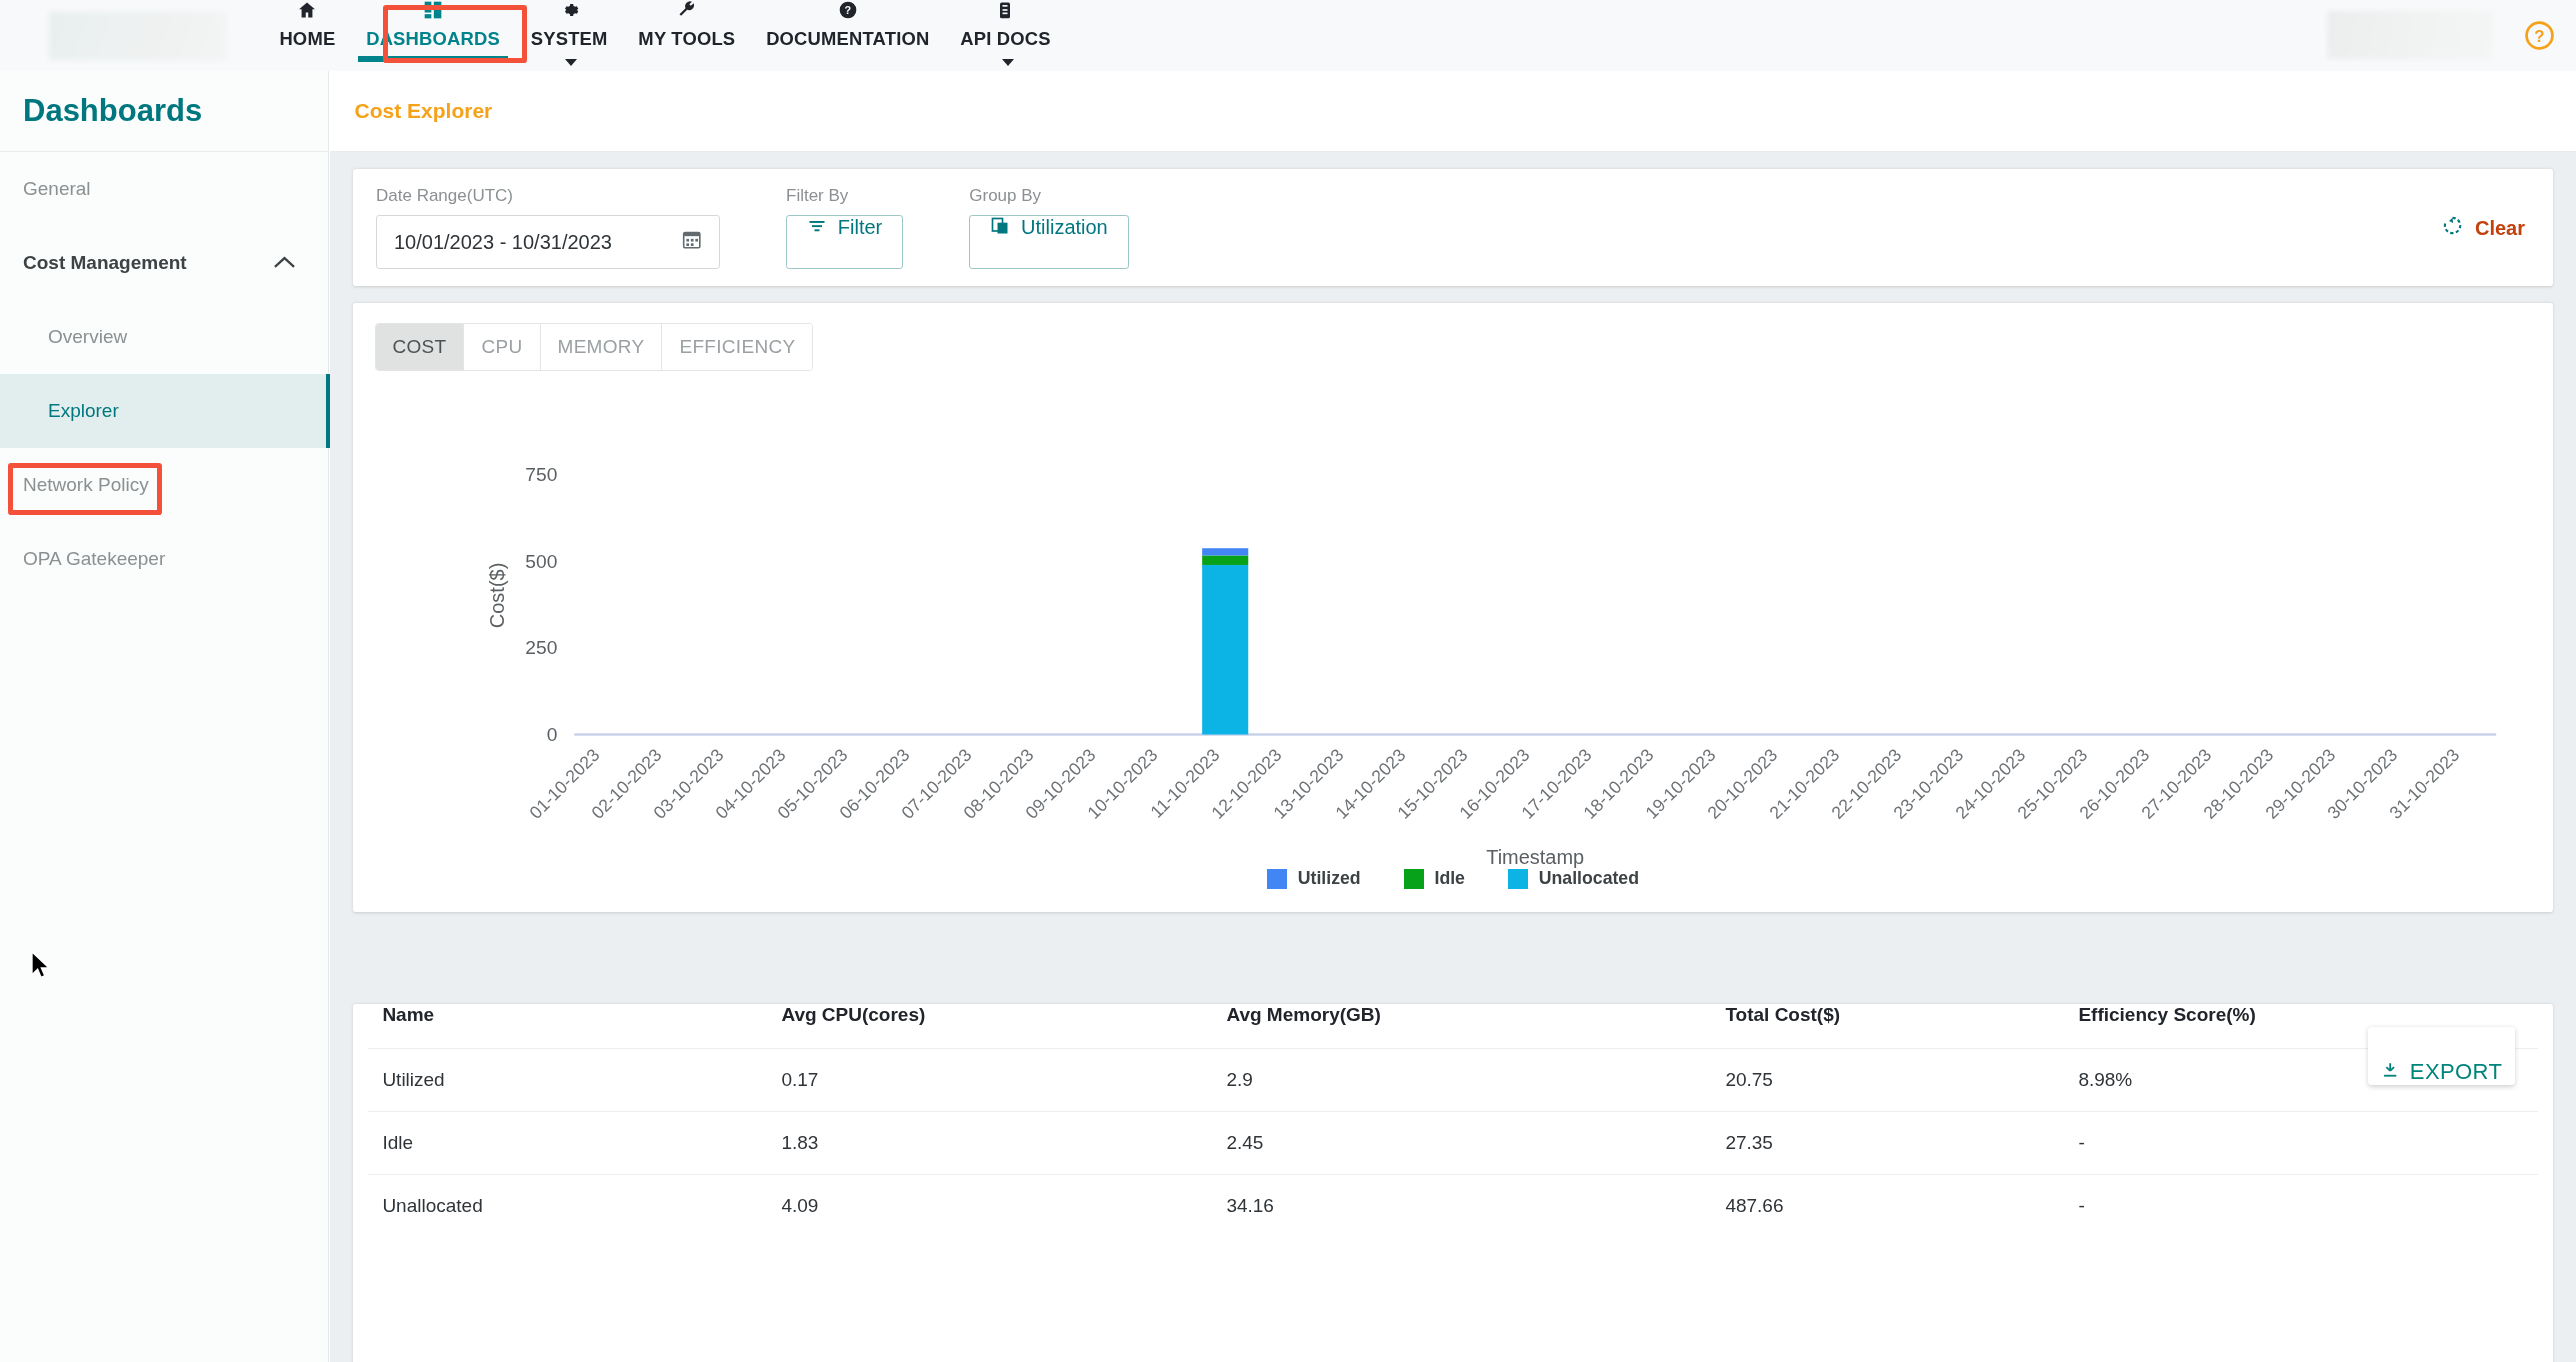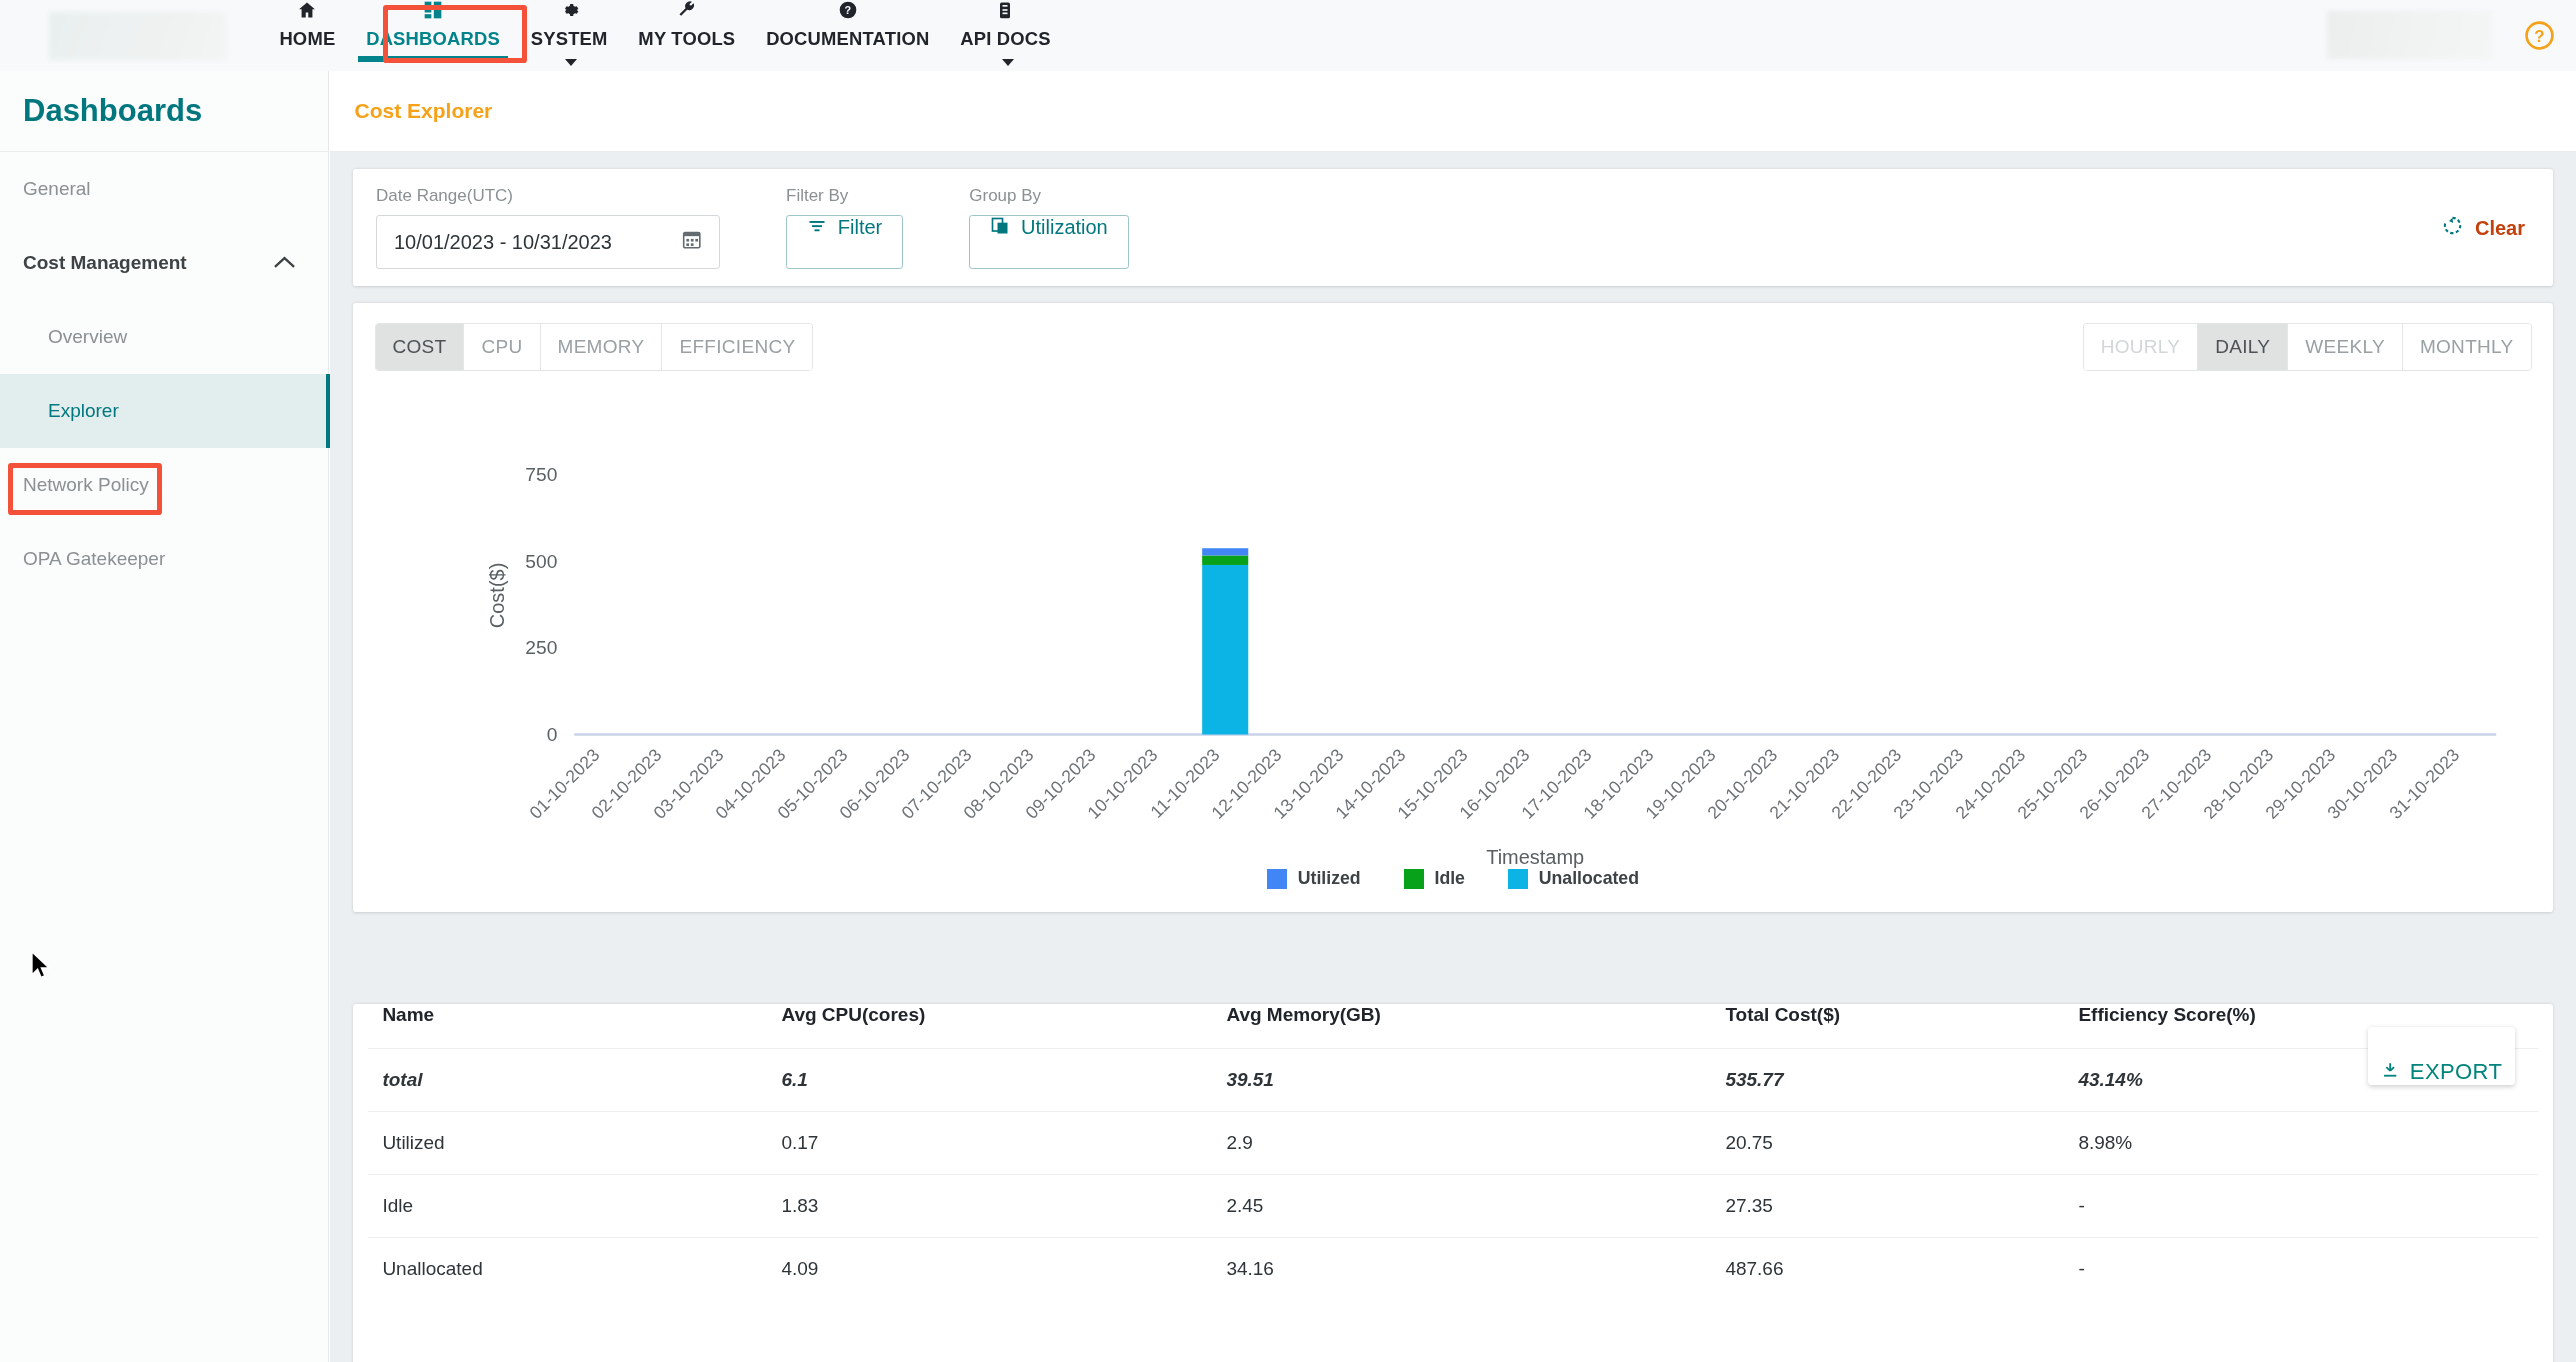--- a/index.html
+++ b/index.html
@@ -388,26 +388,20 @@
 
     <div class="chart-card">
 
       <div class="seg">
         <div class="seg-btn on">COST</div>
         <div class="seg-btn">CPU</div>
         <div class="seg-btn">MEMORY</div>
         <div class="seg-btn">EFFICIENCY</div>
       </div>
 
-      <div class="seg seg-right">
-        <div class="seg-btn dim">HOURLY</div>
-        <div class="seg-btn on">DAILY</div>
-        <div class="seg-btn">WEEKLY</div>
-        <div class="seg-btn">MONTHLY</div>
-      </div>
 
       <svg class="plot" id="plot-svg" viewBox="0 0 2864 600" preserveAspectRatio="none">
           <line x1="288" y1="382" x2="2790" y2="382" stroke="#c8d2e8" stroke-width="3"></line>
           <text x="266" y="391" text-anchor="end" font-size="25" fill="#5a6063" font-family="&quot;Liberation Sans&quot;, sans-serif">0</text>
           <text x="266" y="277.875" text-anchor="end" font-size="25" fill="#5a6063" font-family="&quot;Liberation Sans&quot;, sans-serif">250</text>
           <text x="266" y="164.75" text-anchor="end" font-size="25" fill="#5a6063" font-family="&quot;Liberation Sans&quot;, sans-serif">500</text>
           <text x="266" y="51.625" text-anchor="end" font-size="25" fill="#5a6063" font-family="&quot;Liberation Sans&quot;, sans-serif">750</text>
           <text x="0" y="0" text-anchor="middle" font-size="26" fill="#5a6063" font-family="&quot;Liberation Sans&quot;, sans-serif" transform="translate(196,201) rotate(-90)">Cost($)</text>
           <text x="0" y="0" text-anchor="end" font-size="23" fill="#6d7276" font-family="&quot;Liberation Sans&quot;, sans-serif" transform="translate(322.35483870967744,410) rotate(-45)">01-10-2023</text>
           <text x="0" y="0" text-anchor="end" font-size="23" fill="#6d7276" font-family="&quot;Liberation Sans&quot;, sans-serif" transform="translate(403.06451612903226,410) rotate(-45)">02-10-2023</text>
@@ -477,27 +471,20 @@
         <thead>
           <tr>
             <th class="col-name">Name</th>
             <th class="col-cpu">Avg CPU(cores)</th>
             <th class="col-mem">Avg Memory(GB)</th>
             <th class="col-cost">Total Cost($)</th>
             <th>Efficiency Score(%)</th>
           </tr>
         </thead>
         <tbody>
-          <tr class="total-row">
-            <td>total</td>
-            <td>6.1</td>
-            <td>39.51</td>
-            <td>535.77</td>
-            <td>43.14%</td>
-          </tr>
           <tr>
             <td>Utilized</td>
             <td>0.17</td>
             <td>2.9</td>
             <td>20.75</td>
             <td>8.98%</td>
           </tr>
           <tr>
             <td>Idle</td>
             <td>1.83</td>

